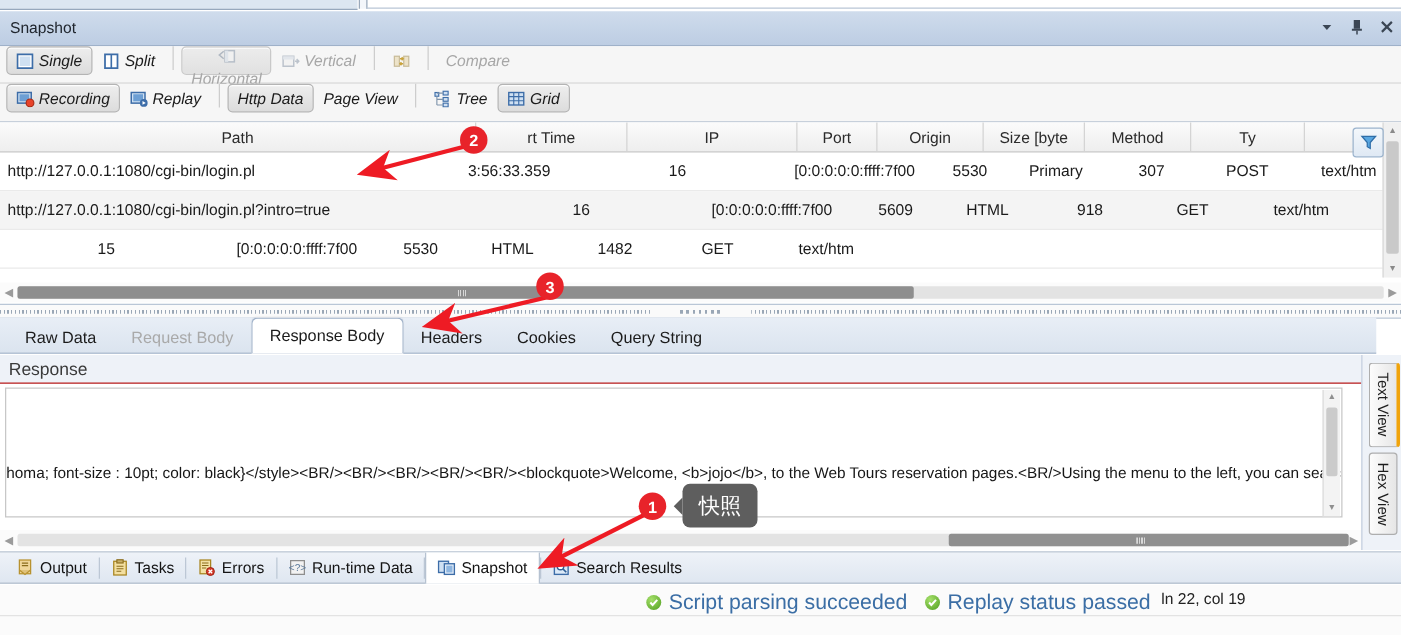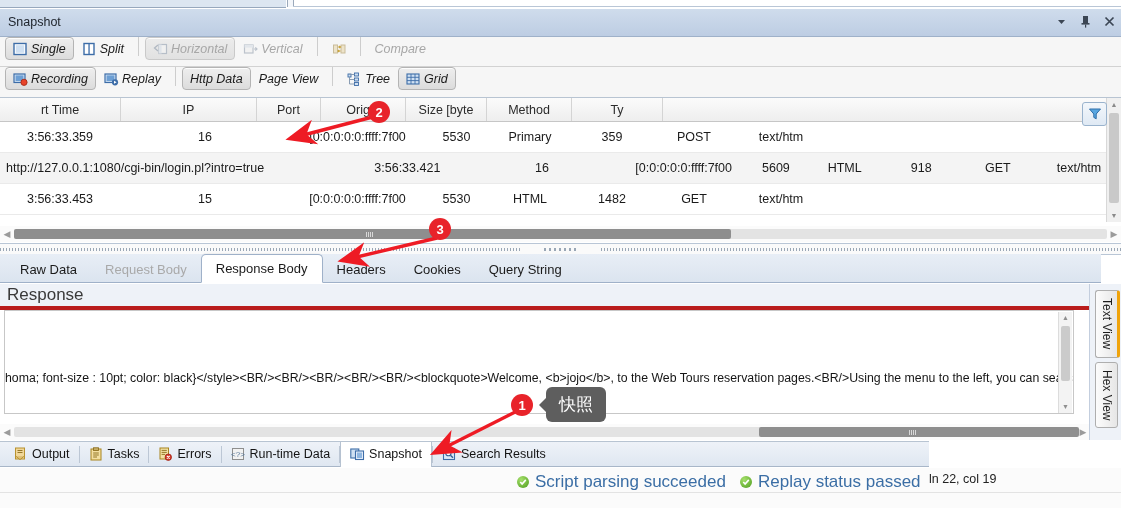--- a/index.html
+++ b/index.html
@@ -28,21 +28,21 @@
   
   .tbar{position:absolute;left:0;width:1121px;background:#f6f6f6;border-bottom:1px solid #d2d2d2;}
   .tbar1{top:37px;height:29px;}
   .tbar2{top:67px;height:30px;border-bottom:1px solid #b8c4d2;}
   .tbrow{display:flex;align-items:flex-start;height:100%;padding-left:5px;font-style:italic;}
   .tbtn{display:flex;align-items:center;gap:4px;height:21px;padding:0 7px;border-radius:4px;
         border:1px solid transparent;font-size:12.5px;color:#1b1b1b;white-space:nowrap;}
   .tbtn.sel{background:linear-gradient(#eeeeee,#dcdcdc);border:1px solid #b4b4b4;
             box-shadow:inset 0 1px 0 #fdfdfd;}
   .tbtn.dis{color:#a7a7a7;}
-  .tbtn.dis.sel{background:linear-gradient(#ececec,#e1e1e1);border:1px solid #c9c9c9;}
+  .tbtn.dis.sel{background:linear-gradient(#ececec,#e1e1e1);border:1px solid #c9c9c9;flex-direction:column;}
   .tsep{width:1px;height:19px;background:#cdcdcd;margin:0 6px;}
   .ico{width:14px;height:14px;display:inline-block;flex:0 0 auto;position:relative;}
   .ico svg{display:block;}
 
   
   .grid{position:absolute;left:0;top:98px;width:1121px;height:124px;background:#fff;}
   .ghead{display:flex;height:23px;background:linear-gradient(#fbfbfb,#eeeeee);
          border-bottom:1px solid #c6c6c6;}
   .gh{display:flex;align-items:center;justify-content:center;height:23px;
       border-right:1px solid #d4d4d4;font-size:12.5px;color:#2b2b2b;overflow:hidden;white-space:nowrap;}
@@ -82,22 +82,22 @@
   .btabs{position:absolute;left:0;top:254px;width:1101px;height:29px;
     background:linear-gradient(#e8eef6,#dbe4ef);border-bottom:1px solid #9fb1c9;display:flex;align-items:flex-end;padding-left:6px;box-sizing:border-box;}
   .btab{height:25px;padding:0 14px;display:flex;align-items:center;font-size:13px;color:#1b1b1b;
         border-radius:5px 5px 0 0;}
   .btab.dis{color:#a9a9a9;}
   .btab.act{background:#ffffff;border:1px solid #9fb1c9;border-bottom:1px solid #ffffff;
             height:27px;margin-bottom:-1px;box-shadow:0 -1px 1px rgba(0,0,0,.04);}
 
   
   .resp{position:absolute;left:0;top:284px;width:1090px;height:140px;background:#fff;}
-  .resplabel{height:22px;background:#eef2f8;border-bottom:4px solid #b91c1c;
-             display:flex;align-items:center;padding-left:7px;font-size:17px;color:#3a3a3a;}
+  .resplabel{height:22px;background:#eef2f8;border-bottom:1px solid #b91c1c;
+             display:flex;align-items:center;padding-left:7px;font-size:14px;color:#3a3a3a;}
   .respbox{position:absolute;left:4px;top:26px;width:1070px;height:104px;border:1px solid #c7c7c7;background:#fff;box-sizing:border-box;}
   .resptext{position:absolute;left:0;top:56px;width:1068px;height:22px;overflow:hidden;white-space:nowrap;
             font-size:12.3px;color:#161616;line-height:22px;}
   .respvs{position:absolute;right:1px;top:1px;width:13px;height:101px;background:#f3f3f3;border-left:1px solid #dcdcdc;}
   .respvs .a{height:12px;text-align:center;line-height:12px;font-size:7px;color:#8f8f8f;}
   .respvs .t{position:absolute;left:2px;top:14px;width:9px;height:55px;background:#cbcbcb;border-radius:2px;}
 
   .hbar2{position:absolute;left:0;top:424px;width:1090px;height:16px;background:#fbfbfb;}
   .hbar2 .track{position:absolute;left:14px;top:3px;right:14px;height:10px;background:#e3e3e3;border-radius:2px;}
   .hbar2 .thumb{position:absolute;left:745px;top:0;width:320px;height:10px;background:#8e8e8e;border-radius:2px;}
@@ -111,21 +111,21 @@
   .sideviews{position:absolute;right:0;top:284px;width:31px;height:156px;background:#eef2f8;border-left:1px solid #c3cede;}
   .sview{position:absolute;left:5px;width:21px;background:linear-gradient(to right,#fcfcfc,#e6e6e6);
          border:1px solid #aeaeae;border-radius:3px;
          writing-mode:vertical-rl;text-orientation:mixed;
          font-size:12px;color:#1c1c1c;display:flex;align-items:center;justify-content:center;}
   .sview.act{border-right:3px solid #f0a30a;}
   #sv0{top:6px;height:66px;}
   #sv1{top:78px;height:64px;}
 
   
-  .bottabs{position:absolute;left:0;top:441px;width:929px;height:26px;
+  .bottabs{position:absolute;left:0;top:441px;width:1121px;height:26px;
     background:linear-gradient(#eef2f8,#dfe7f1);border-top:1px solid #b8c4d2;border-bottom:1px solid #a8b6c8;
     display:flex;align-items:center;padding-left:4px;box-sizing:border-box;}
   .bt{display:flex;align-items:center;gap:5px;height:25px;padding:0 9px;font-size:12.5px;color:#141414;white-space:nowrap;}
   .bt.act{background:#ffffff;height:25px;border-left:1px solid #b6c2d1;border-right:1px solid #b6c2d1;}
   .btsep{width:1px;height:17px;background:#bcc7d5;}
 
   
   .status{position:absolute;left:0;top:468px;width:1121px;height:40px;background:#fbfbfb;}
   .status .stline{position:absolute;left:0;top:24px;width:1121px;height:1px;background:#e3e3e3;}
   .stitem{position:absolute;top:4px;display:flex;align-items:center;gap:6px;font-size:17px;color:#3b6ea5;}
@@ -290,52 +290,52 @@
             <path d="M5 2 L5 12 M9 2 L9 12 M1 5.3 L13 5.3 M1 8.6 L13 8.6" stroke="#3d6da8" stroke-width="0.9"></path>
           </svg>
         </span>
         <span>Grid</span>
       </div>
     </div>
   </div>
 
   <div class="grid">
     <div class="ghead" id="grid-head">
+        <div class="gh" style="width: 380px;">Path</div>
         <div class="gh" style="width: 120px;">rt Time</div>
         <div class="gh" style="width: 135px;">IP</div>
         <div class="gh" style="width: 63px;">Port</div>
         <div class="gh" style="width: 84px;">Origin</div>
         <div class="gh" style="width: 80px;">Size [byte</div>
         <div class="gh" style="width: 84px;">Method</div>
         <div class="gh" style="width: 90px;">Ty</div>
       </div>
     <div id="grid-body">
         <div class="grow">
+          <div class="gc l" style="width: 380px;">http://127.0.0.1:1080/cgi-bin/login.pl</div>
           <div class="gc c" style="width: 120px;">3:56:33.359</div>
           <div class="gc c" style="width: 170px;">16</div>
           <div class="gc c" style="width: 135px;">[0:0:0:0:0:ffff:7f00</div>
           <div class="gc c" style="width: 63px;">5530</div>
           <div class="gc c" style="width: 84px;">Primary</div>
-          <div class="gc c" style="width: 80px;">359</div>
+          <div class="gc c" style="width: 80px;">307</div>
           <div class="gc c" style="width: 84px;">POST</div>
           <div class="gc c" style="width: 90px;">text/htm</div>
         </div>
         <div class="grow alt">
           <div class="gc l" style="width: 380px;">http://127.0.0.1:1080/cgi-bin/login.pl?intro=true</div>
-          <div class="gc c" style="width: 120px;">3:56:33.421</div>
           <div class="gc c" style="width: 170px;">16</div>
           <div class="gc c" style="width: 135px;">[0:0:0:0:0:ffff:7f00</div>
           <div class="gc c" style="width: 63px;">5609</div>
           <div class="gc c" style="width: 84px;">HTML</div>
           <div class="gc c" style="width: 80px;">918</div>
           <div class="gc c" style="width: 84px;">GET</div>
           <div class="gc c" style="width: 90px;">text/htm</div>
         </div>
         <div class="grow">
-          <div class="gc c" style="width: 120px;">3:56:33.453</div>
           <div class="gc c" style="width: 170px;">15</div>
           <div class="gc c" style="width: 135px;">[0:0:0:0:0:ffff:7f00</div>
           <div class="gc c" style="width: 63px;">5530</div>
           <div class="gc c" style="width: 84px;">HTML</div>
           <div class="gc c" style="width: 80px;">1482</div>
           <div class="gc c" style="width: 84px;">GET</div>
           <div class="gc c" style="width: 90px;">text/htm</div>
         </div>
       </div>
   </div>

